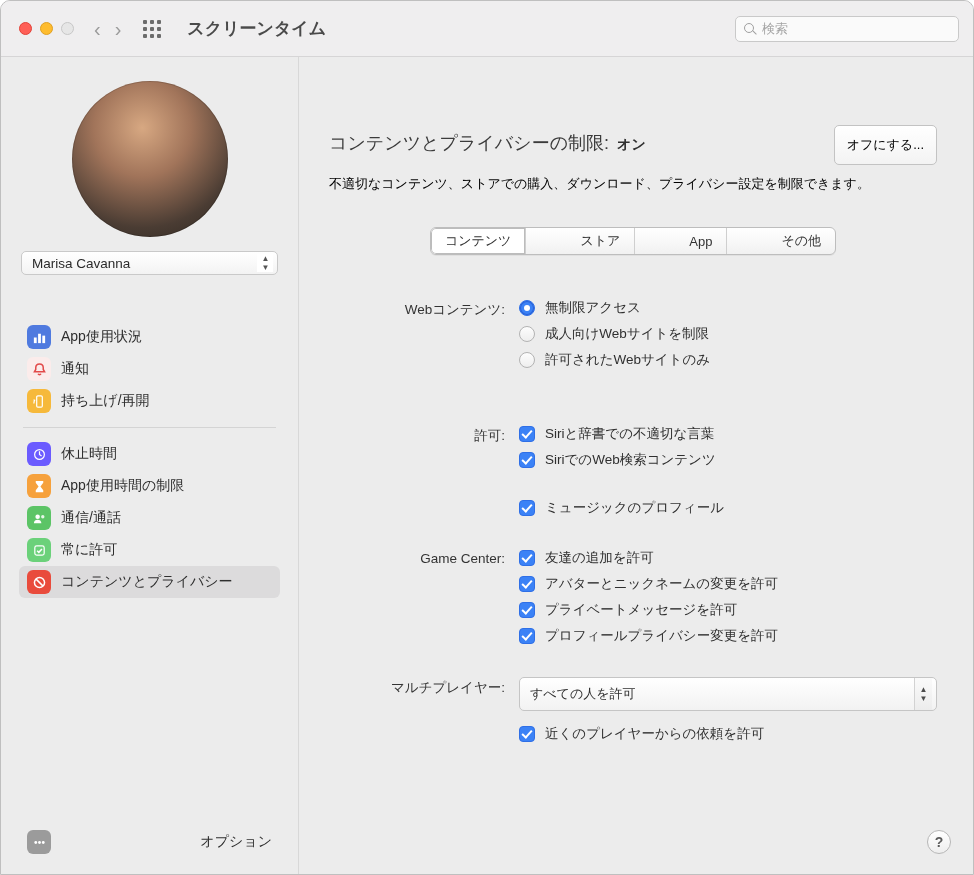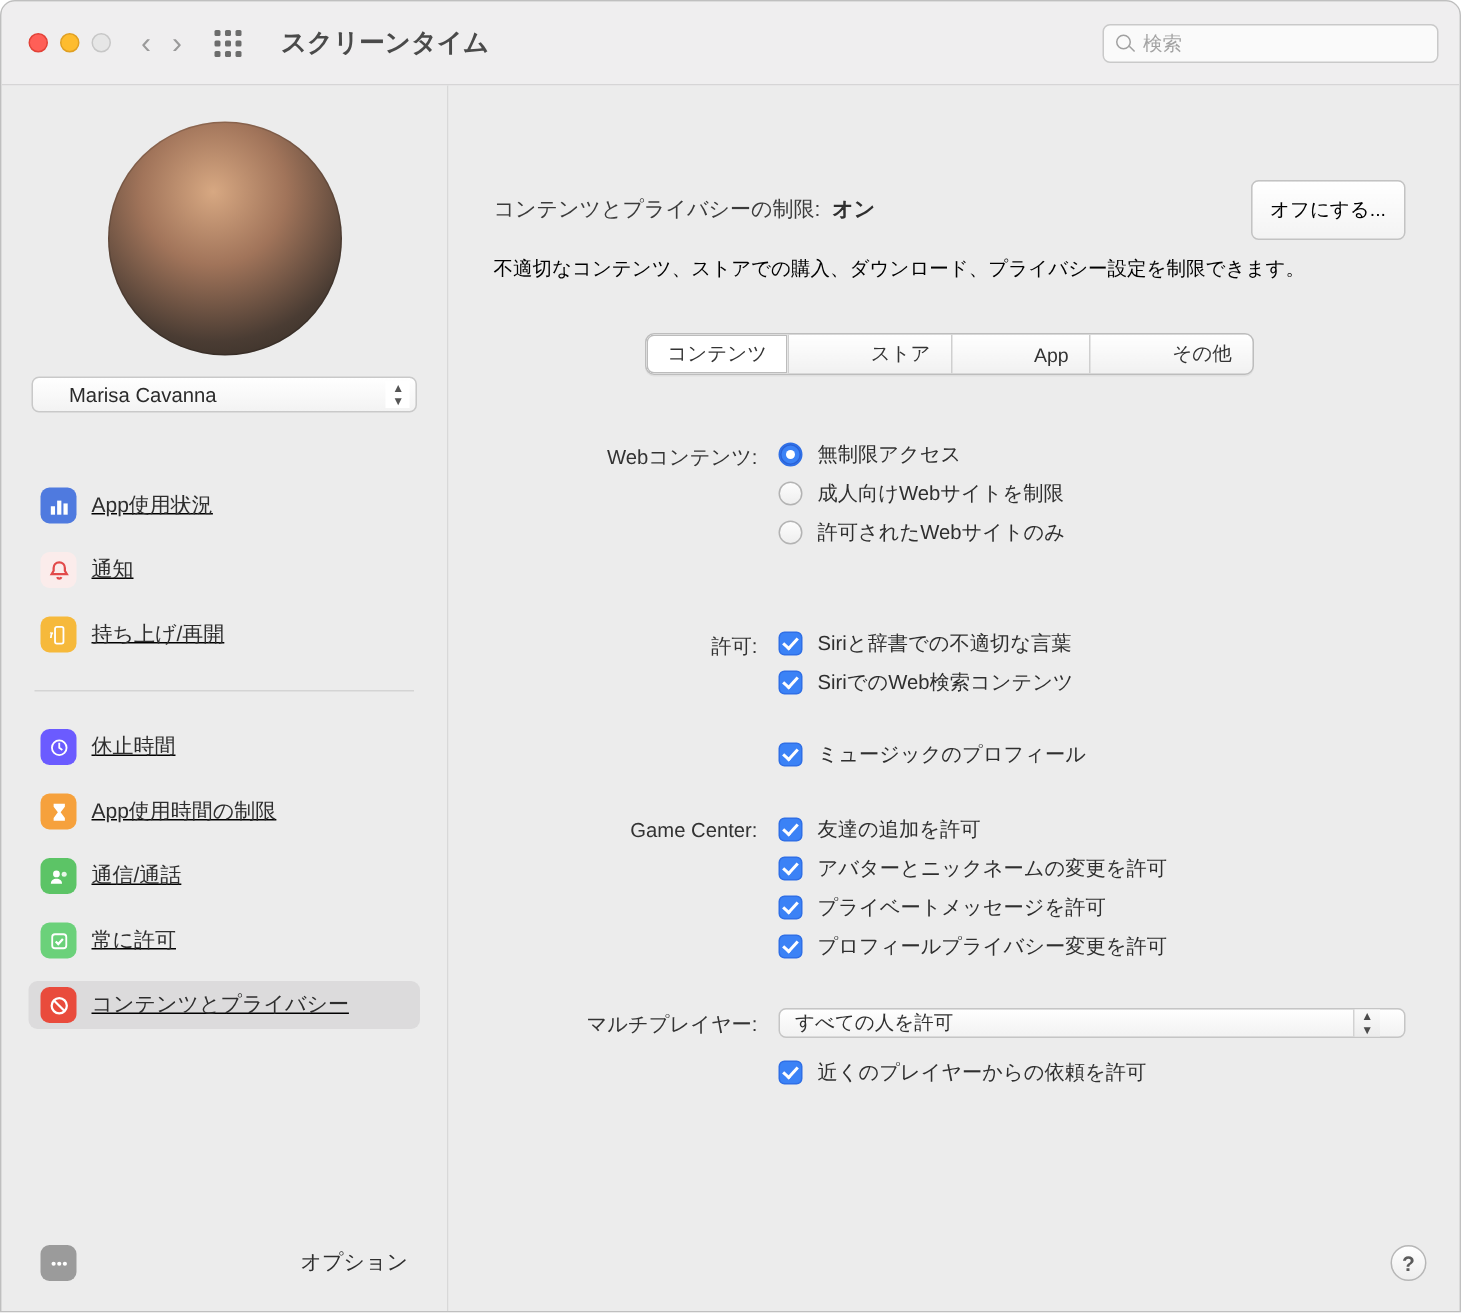--- a/index.html
+++ b/index.html
@@ -18,62 +18,62 @@
   .win-title { font-size: 17px; font-weight: 600; color: #4a4a4a; }
   .search { margin-left: auto; width: 224px; height: 26px; border: 1px solid #c9c9c9; border-radius: 5px; background: #fafafa; display: flex; align-items: center; padding: 0 8px; color: #a3a3a3; font-size: 13px; gap: 6px; }
   .mag { width: 12px; height: 12px; position: relative; }
   .mag::before { content:""; position:absolute; width:8px; height:8px; border:1.4px solid #a0a0a0; border-radius:50%; }
   .mag::after { content:""; position:absolute; width:5px; height:1.4px; background:#a0a0a0; transform: rotate(45deg); top:9px; left:8px; }
 
   .body { flex:1; display:flex; }
   .sidebar { width: 298px; background:#ececec; border-right: 1px solid #d8d8d8; display:flex; flex-direction:column; padding: 24px 18px 14px 18px; }
   .avatar-wrap { display:flex; justify-content:center; }
   .avatar { width: 156px; height:156px; border-radius:50%; background: radial-gradient(circle at 45% 30%, #d7a882 0%, #a1745a 35%, #4a3c33 72%, #2c261f 100%); box-shadow: inset 0 0 0 1px rgba(0,0,0,.15); }
-  .user-select { margin: 14px 2px 0 2px; height: 24px; border:1px solid #c9c9c9; border-radius:5px; background: linear-gradient(#fff,#f3f3f3); display:flex; align-items:center; padding: 0 4px 0 24px; font-size:13.5px; color:#2b2b2b; }
+  .user-select { margin: 14px 2px 0 2px; height: 24px; border:1px solid #c9c9c9; border-radius:5px; background: linear-gradient(#fff,#f3f3f3); display:flex; align-items:center; padding: 0 4px 0 10px; font-size:13.5px; color:#2b2b2b; }
   .user-select .sel-arrows { margin-left:auto; width:16px; height:18px; background:#fff; border-left:1px solid #0000; display:flex; flex-direction:column; align-items:center; justify-content:center; gap:1px; color:#555; font-size:8px; }
-  .nav { margin-top: 46px; display:flex; flex-direction:column; gap: 11px; text-decoration: underline; }
+  .nav { margin-top: 46px; display:flex; flex-direction:column; gap: 0; }
   .nav hr { border:none; border-top:1px solid #d4d4d4; margin: 10px 4px; }
   .item { display:flex; align-items:center; gap:10px; height:32px; padding: 0 8px; border-radius:6px; font-size:14px; color:#2e2e2e; }
   .item.selected { background:#dcdbdc; }
   .ic { width:24px; height:24px; border-radius:6px; display:flex; align-items:center; justify-content:center; flex-shrink:0; }
   .ic svg { width:15px; height:15px; }
   .ic.blue { background:#4f7adf; }
   .ic.redlt { background:#fbeceb; }
   .ic.yellow { background:#f6b93b; }
   .ic.purple { background:#6b5bff; }
   .ic.orange { background:#f6a13c; }
   .ic.green { background:#5cc466; }
   .ic.greenlt { background:#6bd17a; }
   .ic.red { background:#e94b3c; }
   .ic.gray { background:#9b9b9b; }
   .sidebar .spacer { flex:1; }
   .options { display:flex; align-items:center; gap:10px; font-size:14px; color:#2e2e2e; padding:6px 8px;justify-content:space-between; }
 
   .main { flex:1; background:#ececec; padding: 26px 36px 20px 30px; position:relative; font-size:13.5px; color:#2f2f2f; }
   .hdr-row { display:flex; align-items: baseline; gap: 8px; }
-  .hdr-label { font-size:14px; color:#3b3b3b; white-space: nowrap; margin-top: 48px;}
+  .hdr-label { font-size:18px; color:#3b3b3b; white-space: nowrap; margin-top: 48px;}
   .hdr-status { font-weight:600; font-size:14px; }
   .off-btn { margin-left:auto; height:40px; padding: 0 12px; border:1px solid #c3c3c3; border-radius:5px; background: linear-gradient(#ffffff,#f3f3f3); font-size:13px; box-shadow: 0 1px 0 #fff inset; }
   .hdr-desc { margin-top:10px; font-size:13px; color:#000000; }
   .seg { margin: 34px auto 0 auto; width: fit-content; display:flex; border:1px solid #bdbdbd; border-radius:6px; overflow:hidden; background: linear-gradient(#fff,#f1f1f1); box-shadow: 0 1px 0 rgba(0,0,0,.05); gap: 40px;}
   .seg button { border:none; background:transparent; padding:4px 14px; font-size:13px; color:#333; border-right:1px solid #cfcfcf; }
   .seg button:last-child { border-right:none; }
   .seg button.active { background:#fff; font-weight:500; box-shadow: inset 0 0 0 1px #bcbcbc; border-radius:5px 0 0 5px;}
   .form { margin-top: 44px; display:grid; grid-template-columns: 176px 1fr; column-gap: 14px; row-gap: 8px; align-items: start;}
   .rowlabel { text-align: right; font-size:13.5px; color:#333; padding-top:2px; white-space:nowrap;}
   .opts { display:flex; flex-direction:column; gap:8px; }
   .opt { display:flex; align-items:center; gap:10px; font-size:13.5px; }
   .radio, .check { width:16px; height:16px; flex-shrink:0; }
   .radio { border-radius:50%; border:1px solid #b3b3b3; background:linear-gradient(#fdfdfd,#eee); position:relative; }
   .radio.sel { border-color:#2f6fe6; background:#3b82f6; box-shadow: inset 0 0 0 1px #2a62d7; }
   .radio.sel::after { content:""; position:absolute; inset:4px; background:#fff; border-radius:50%; }
   .check { border-radius:4px; border:1px solid #2f6fe6; background:#3b82f6; position:relative; }
   .check::after { content:""; position:absolute; left:3.5px; top:0.5px; width:4px; height:8px; border:2px solid #fff; border-top:none; border-left:none; transform: rotate(42deg); }
   .gap24 { height: 16px; }
-  .dropdown { display:inline-flex; align-items:center; height:20px; border:1px solid #c5c5c5; border-radius:5px; background: linear-gradient(#fff,#f2f2f2); padding: 0 16px 0 10px; font-size:13px; min-width: 188px; gap: 31px;}
+  .dropdown { display:inline-flex; align-items:center; height:34px; border:1px solid #c5c5c5; border-radius:5px; background: linear-gradient(#fff,#f2f2f2); padding: 0 4px 0 10px; font-size:13px; min-width: 188px; gap: 31px;}
   .dropdown .dd-arr { margin-left:auto; width:18px; height:100%; display:flex; flex-direction:column; align-items:center; justify-content:center; color:#4b4b4b; font-size:8px; gap:1px; border-left:1px solid #d2d2d2; background: linear-gradient(#fafafa,#ececec);}
   .help { position:absolute; right: 22px; bottom: 20px; width:24px; height:24px; border-radius:50%; border:1px solid #b7b7b7; background: linear-gradient(#fff,#eee); display:flex; align-items:center; justify-content:center; font-size:14px; color:#5b5b5b; font-weight:600;}
 </style>
 </head>
 <body>
 
 <div class="window">
 
   <div class="titlebar">
     <div class="traffic">

